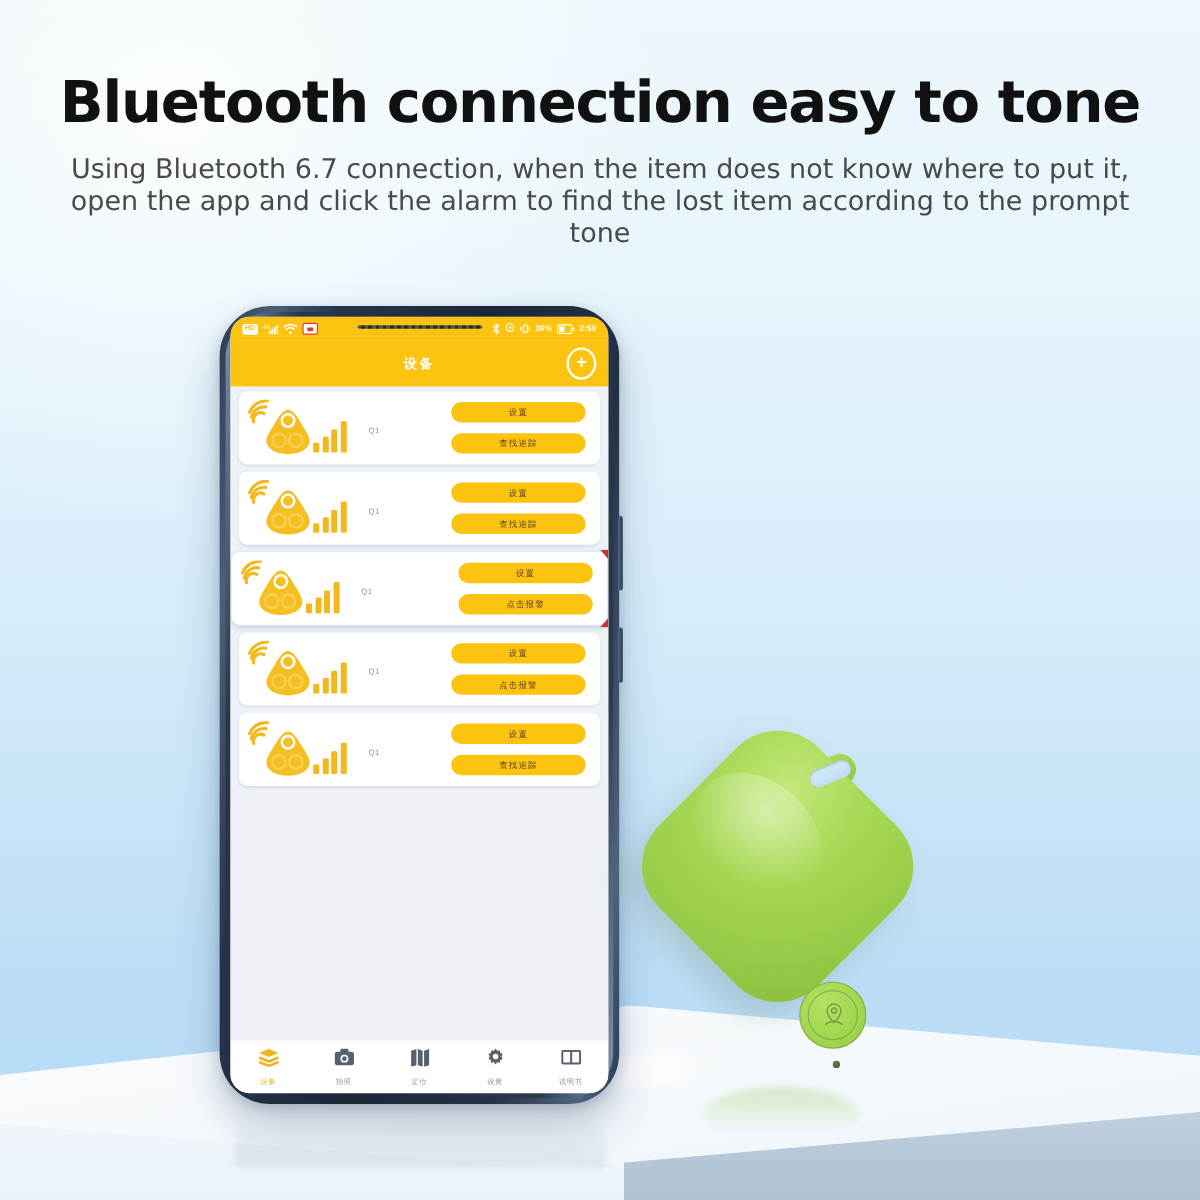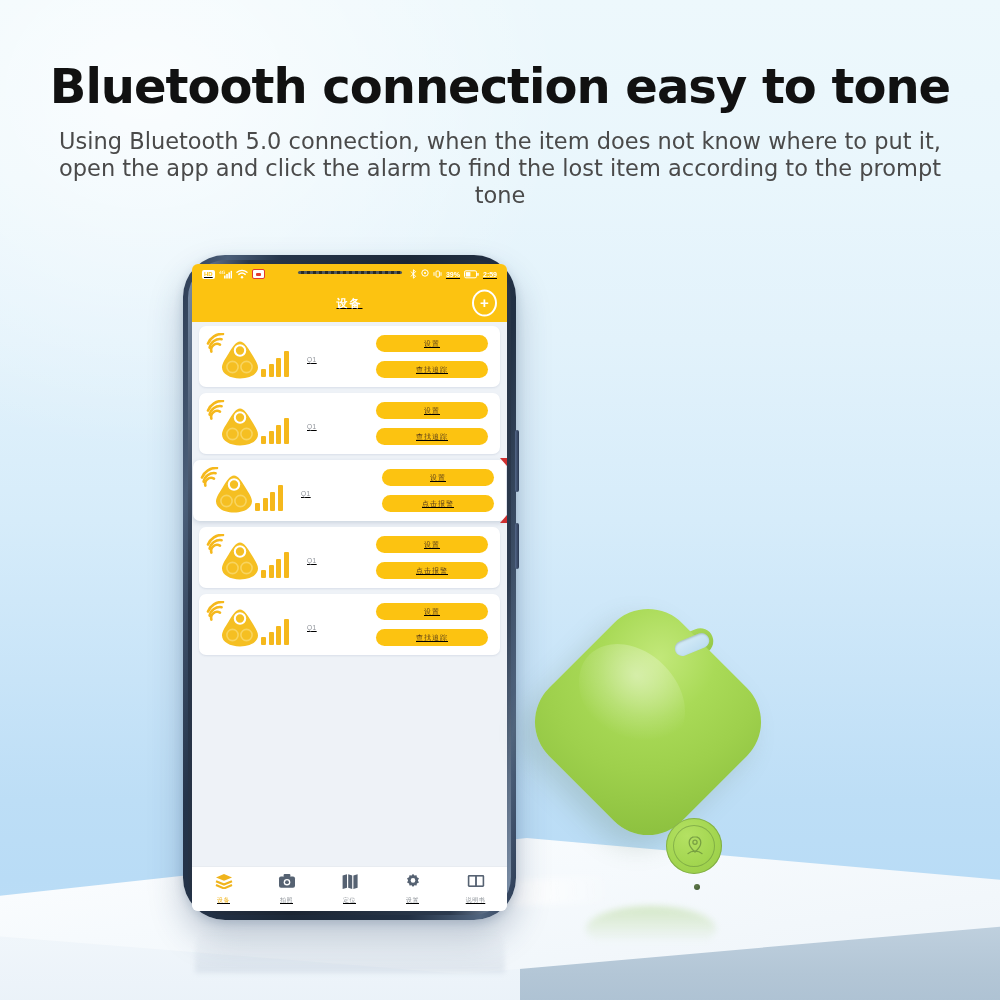--- a/index.html
+++ b/index.html
@@ -69,23 +69,23 @@
     background:linear-gradient(100deg,#2b3a52 0%,#4b5f79 10%,#25344a 22%,#1c2838 50%,#223044 76%,#50647e 92%,#2a3952 100%);
     box-shadow:0 18px 34px rgba(40,65,100,.28), 0 3px 10px rgba(40,65,100,.18);
   }
   .phone-rim{
     position:absolute;left:5px;top:5px;right:5px;bottom:5px;
     border-radius:38px;
     background:linear-gradient(100deg,#7d91ab,#2a374b 14%,#1b2533 50%,#2c3a4e 86%,#8296af);
   }
   .phone-screen{
     position:absolute;left:9px;top:9px;right:9px;bottom:9px;
-    border-radius:6px;overflow:hidden;
+    border-radius:16px;overflow:hidden;
     background:#eef2f7;
-    display:flex;flex-direction:column;text-decoration:underline;
+    display:flex;flex-direction:column;
   }
   .speaker{
     position:absolute;left:50%;top:7px;transform:translateX(-50%);
     width:104px;height:3px;border-radius:2px;
     background:repeating-linear-gradient(90deg,#3b4a60 0 3px,#121a26 3px 6px);
     opacity:.9;z-index:6;
   }
   
   .btn-side{
     position:absolute;right:-3px;width:4px;border-radius:3px;
@@ -254,21 +254,21 @@
 
   <div class="bg"></div>
   <div class="bg-sheen"></div>
 
   <div class="pedestal-face-r"></div>
   <div class="pedestal-face-l"></div>
   <div class="pedestal-top"></div>
   <div class="pedestal-edge"></div>
 
   <div class="headline">Bluetooth connection easy to tone</div>
-  <div class="subline">Using Bluetooth 5.0 connection, when the item does not know where to put it, open the app and click the alarm to find the lost item according to the prompt tone</div>
+  <div class="subline">Using Bluetooth 6.7 connection, when the item does not know where to put it, open the app and click the alarm to find the lost item according to the prompt tone</div>
 
   <div class="phone-refl"></div>
 
   <div class="phone">
     <div class="phone-body"></div>
     <div class="phone-rim"></div>
     <div class="btn-side btn-vol"></div>
     <div class="btn-side btn-pwr"></div>
 
     <div class="phone-screen">

